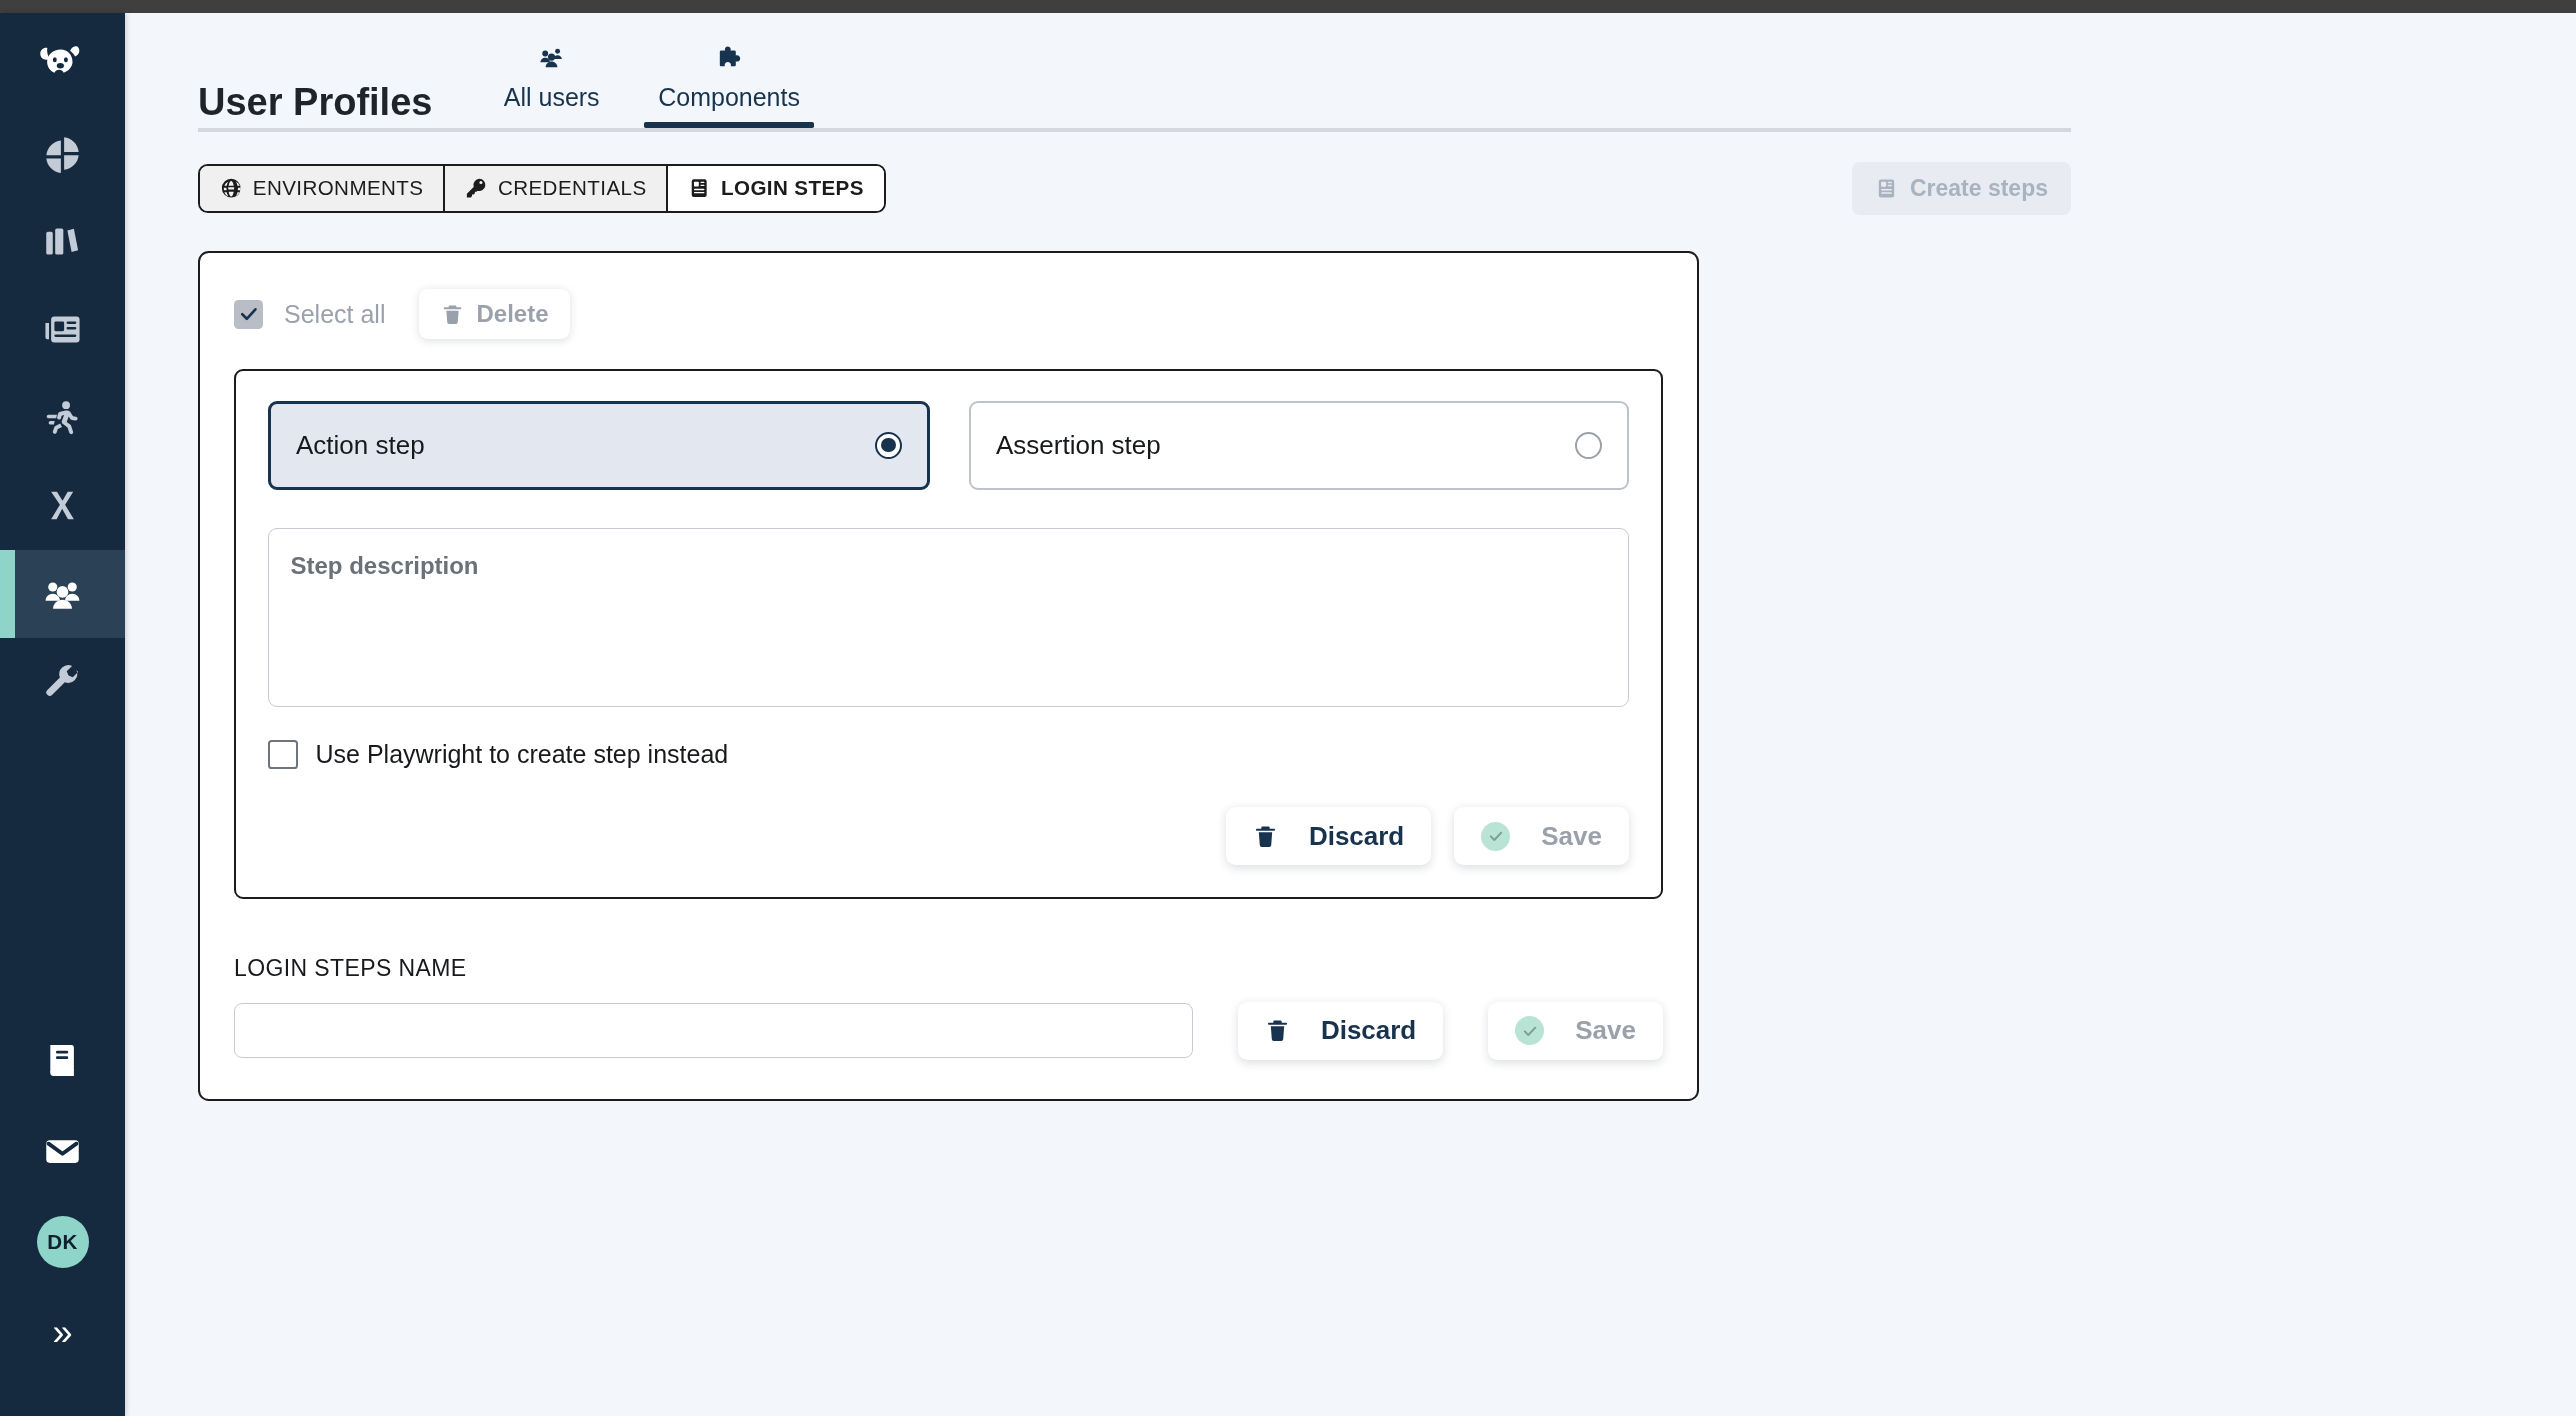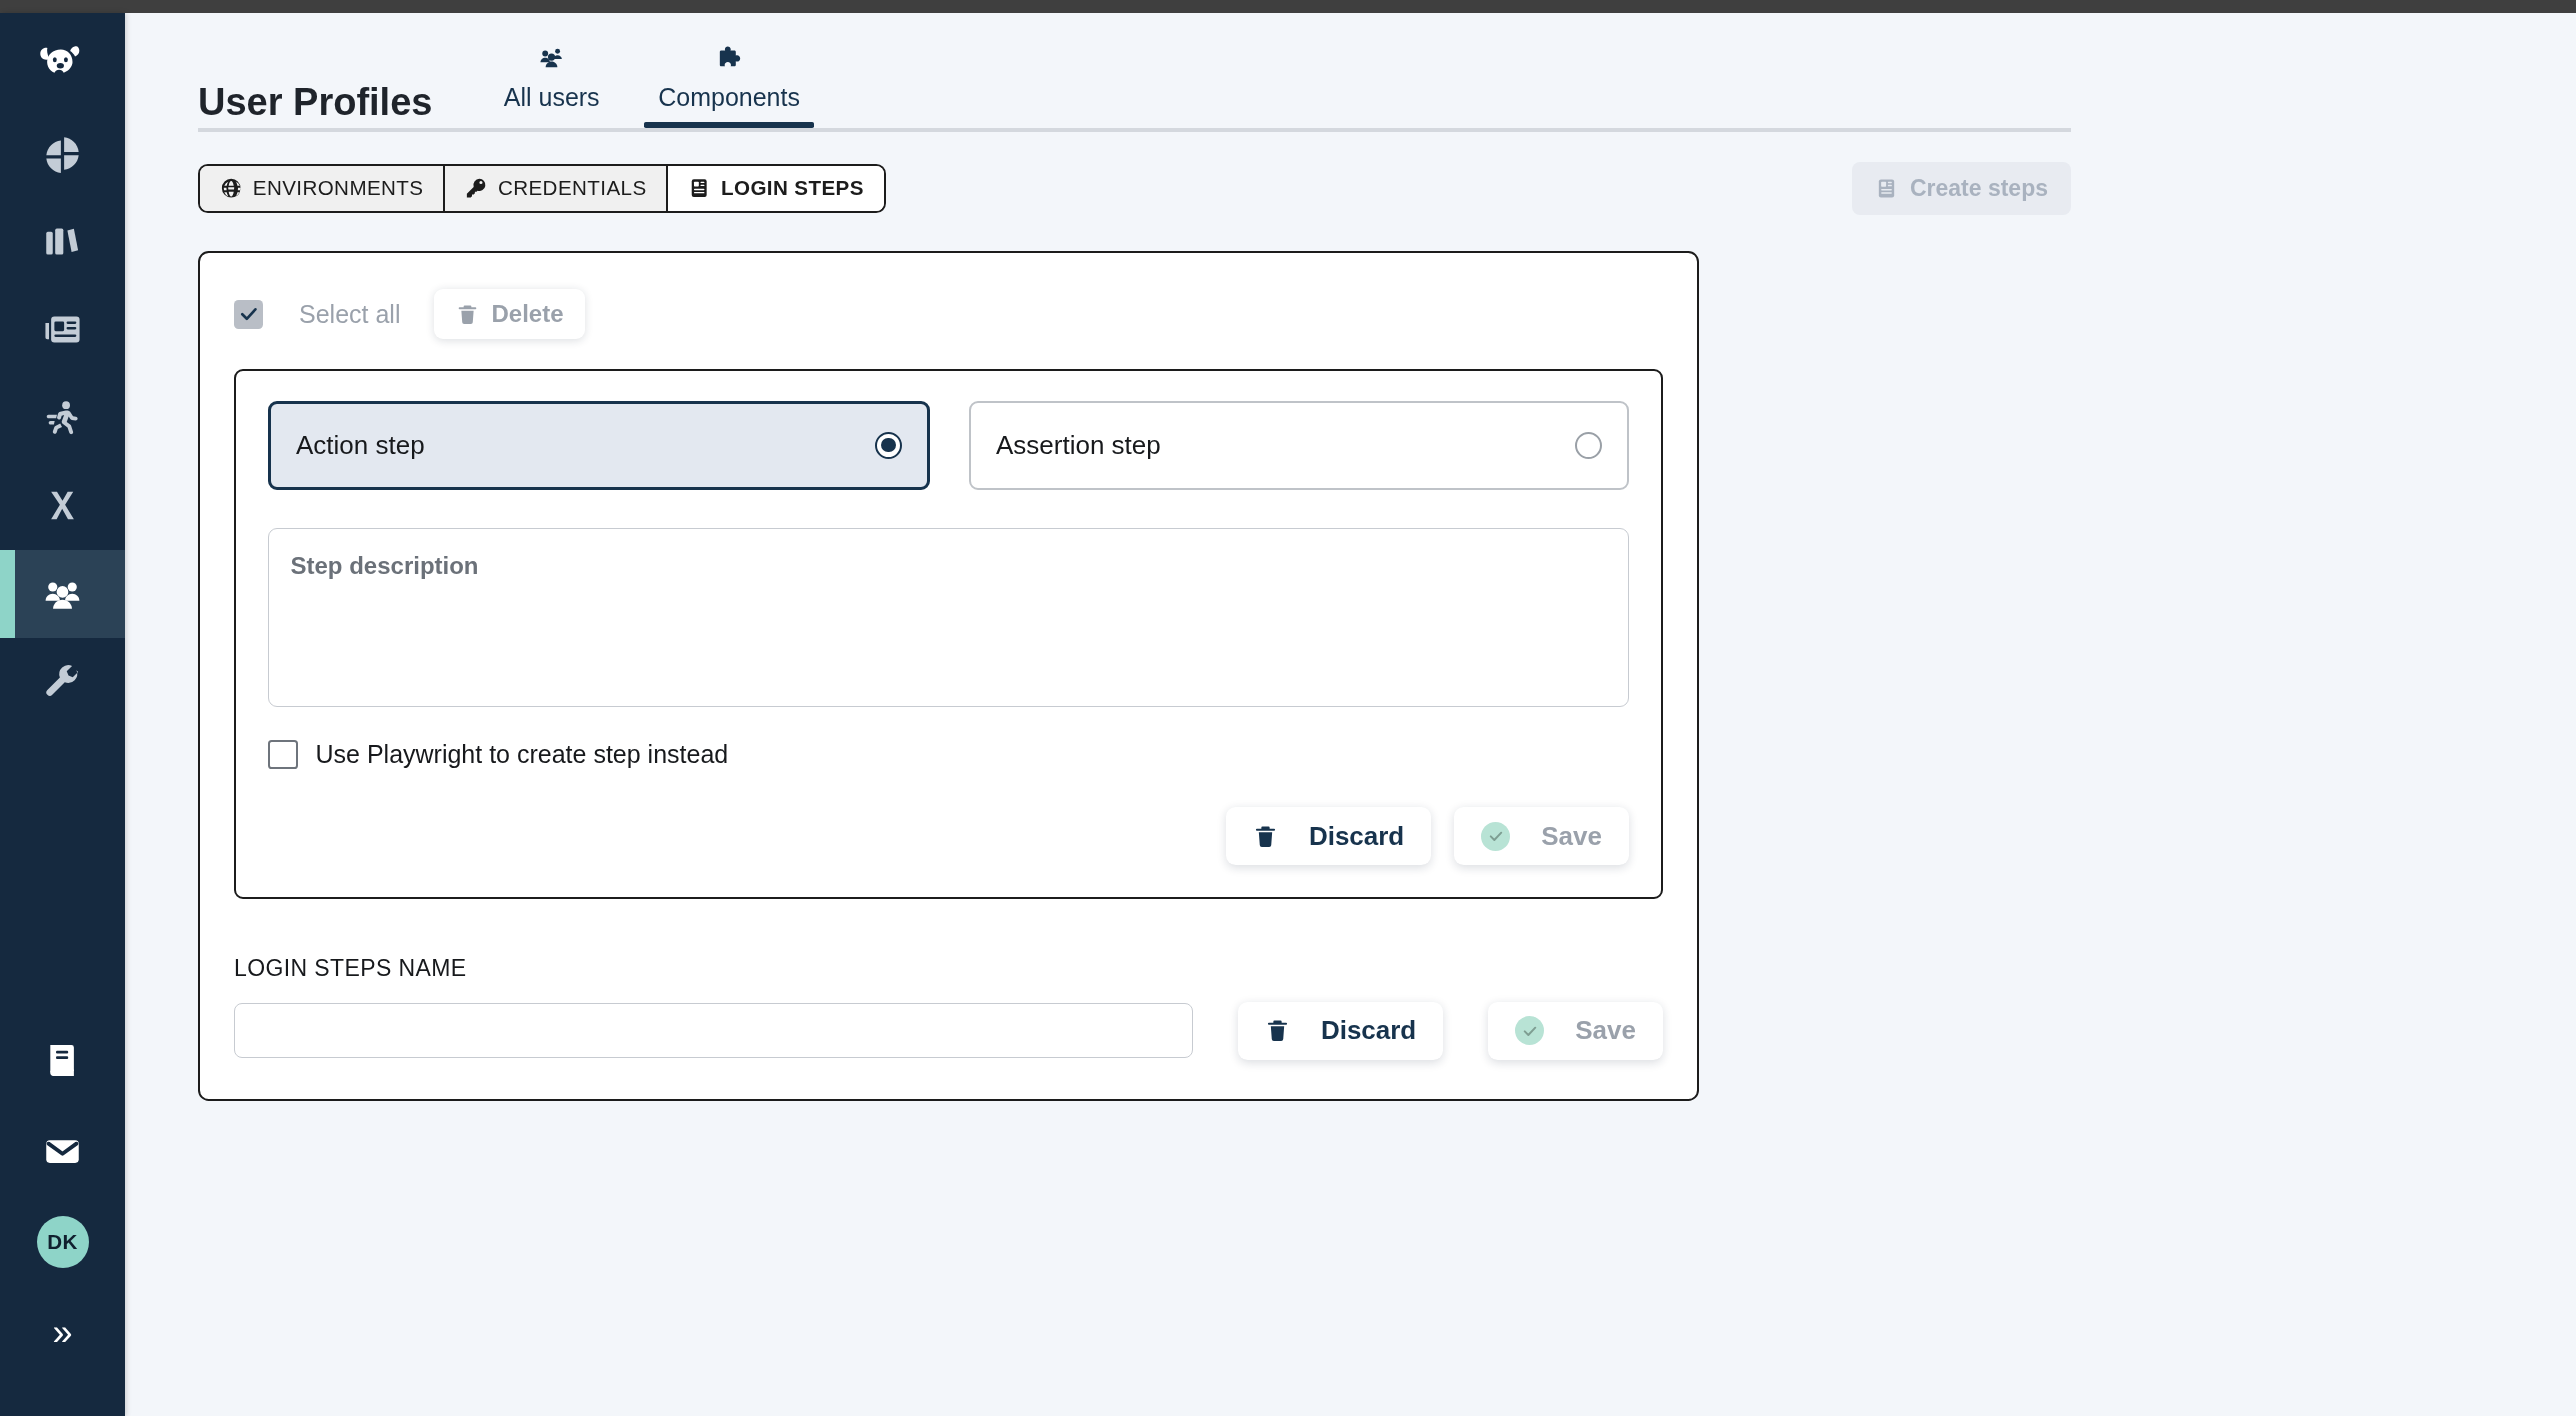--- a/index.html
+++ b/index.html
@@ -141,21 +141,21 @@
     background: #ffffff;
     padding: 36px 34px 39px 34px;
   }
   .select-row { display: flex; align-items: center; gap: 9px; }
   .cb-selectall {
     width: 29px; height: 29px; border-radius: 4.5px;
     background: #b9bec6; display: flex; align-items: center; justify-content: center;
     cursor: pointer;
   }
   .cb-selectall svg { width: 19.7px; height: 19.7px; fill: none; stroke: #1b3busy; }
-  .select-label { font-size: 25px; color: #9aa1ab; margin-left: 27px; }
+  .select-label { font-size: 25px; color: #9aa1ab; margin-left: 12px; }
   .delete-btn {
     display: flex; align-items: center; gap: 12.5px;
     margin-left: 25px; padding: 10.7px 21.5px;
     background: #ffffff; border: none; border-radius: 9px;
     box-shadow: 0 1.8px 8px rgba(20,35,60,.14);
     color: #9aa1ab; font-size: 24px; font-weight: bold;
     cursor: pointer; font-family: "Liberation Sans", sans-serif;
   }
   .delete-btn svg { width: 23px; height: 23px; fill: #9aa1ab; display: block; }
 

